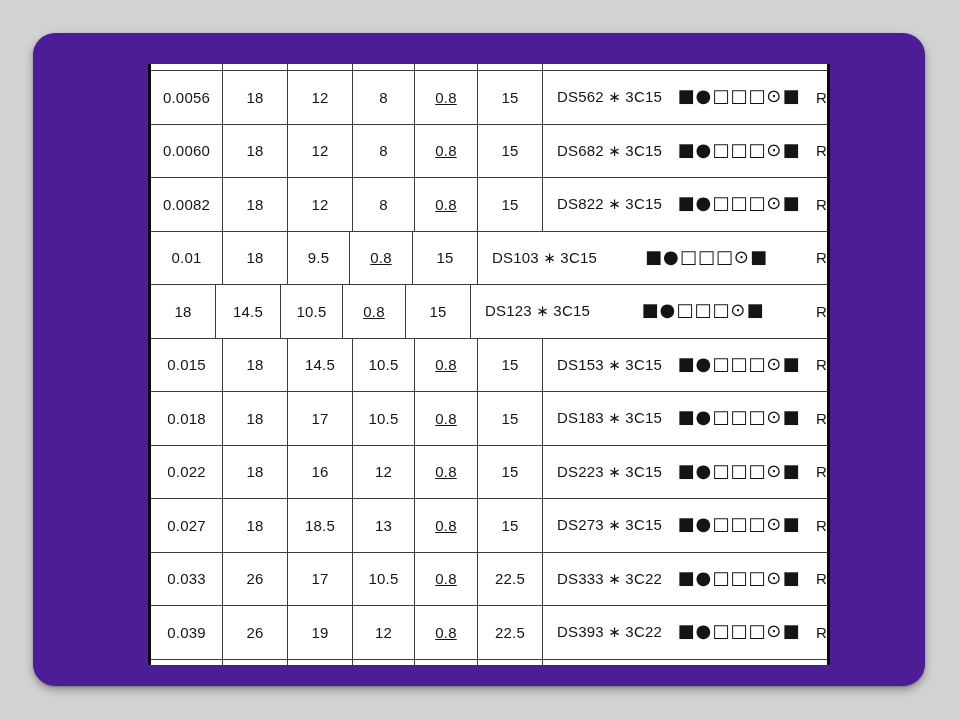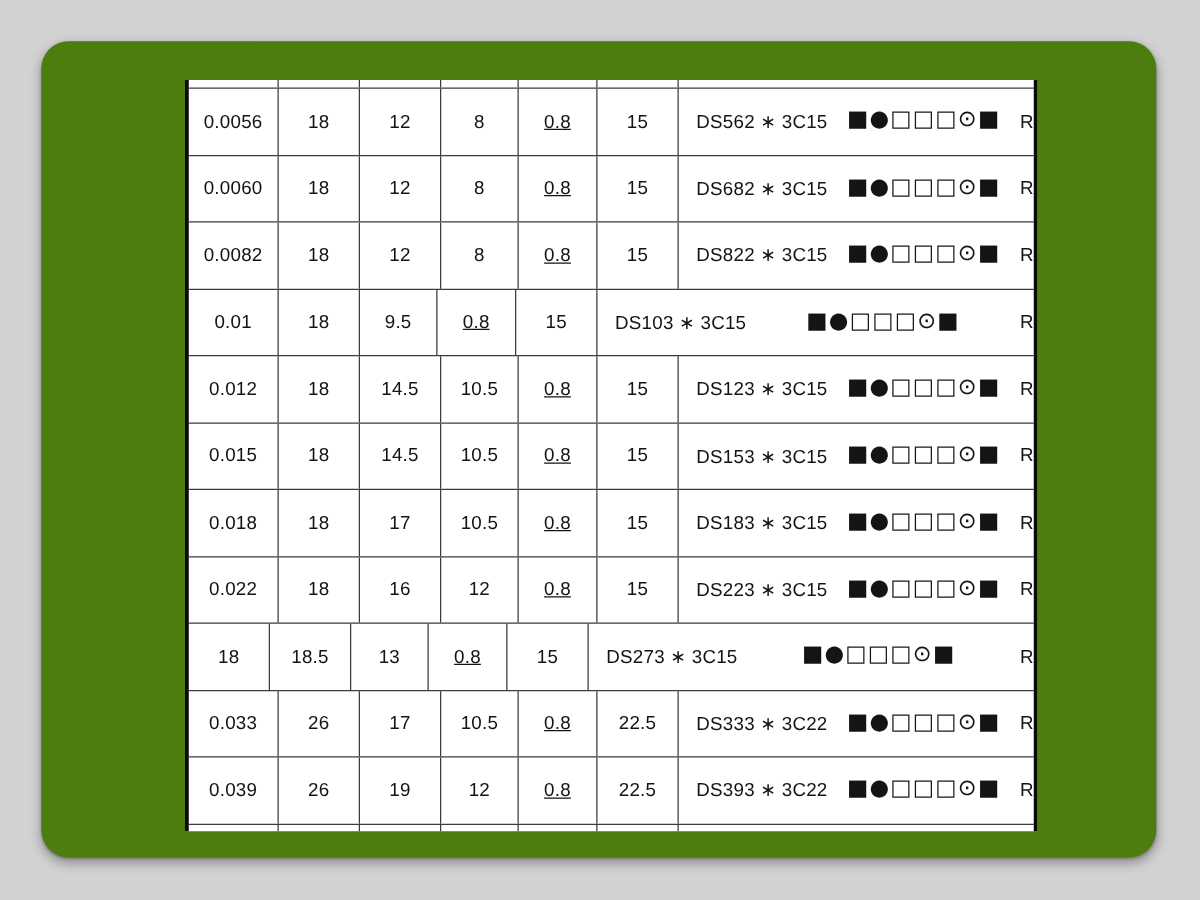--- a/index.html
+++ b/index.html
@@ -12,21 +12,21 @@
     background: #d2d2d2;
     font-family: "Liberation Sans", "DejaVu Sans", sans-serif;
   }
 
   .card {
     position: absolute;
     left: 33px;
     top: 33px;
     width: 892px;
     height: 653px;
-    background: #4d7c0f;
+    background: #4c1d95;
     border-radius: 22px;
     box-shadow: 0 4px 9px rgba(0,0,0,0.32), 0 1px 2px rgba(0,0,0,0.22);
   }
 
   .datatable {
     position: absolute;
     left: 115px;               
     top: 31px;                 
     width: 682px;
     height: 601px;
@@ -136,21 +136,20 @@
         <div class="cell c1">18</div>
         <div class="cell c3">9.5</div>
         <div class="cell c4">0.8</div>
         <div class="cell c5">15</div>
         <div class="cell c6">
           <span>DS103 ∗ 3C15</span>&nbsp;<span class="sym">■●□□□⊙■</span>&nbsp;<span>R</span>
         </div>
       </div>
 
       <div class="trow">
-        <div class="cell c0">0.012</div>
         <div class="cell c1">18</div>
         <div class="cell c2">14.5</div>
         <div class="cell c3">10.5</div>
         <div class="cell c4">0.8</div>
         <div class="cell c5">15</div>
         <div class="cell c6">
           <span>DS123 ∗ 3C15</span>&nbsp;<span class="sym">■●□□□⊙■</span>&nbsp;<span>R</span>
         </div>
       </div>
 
@@ -184,20 +183,21 @@
         <div class="cell c2">16</div>
         <div class="cell c3">12</div>
         <div class="cell c4">0.8</div>
         <div class="cell c5">15</div>
         <div class="cell c6">
           <span>DS223 ∗ 3C15</span>&nbsp;<span class="sym">■●□□□⊙■</span>&nbsp;<span>R</span>
         </div>
       </div>
 
       <div class="trow">
+        <div class="cell c0">0.027</div>
         <div class="cell c1">18</div>
         <div class="cell c2">18.5</div>
         <div class="cell c3">13</div>
         <div class="cell c4">0.8</div>
         <div class="cell c5">15</div>
         <div class="cell c6">
           <span>DS273 ∗ 3C15</span>&nbsp;<span class="sym">■●□□□⊙■</span>&nbsp;<span>R</span>
         </div>
       </div>
 

